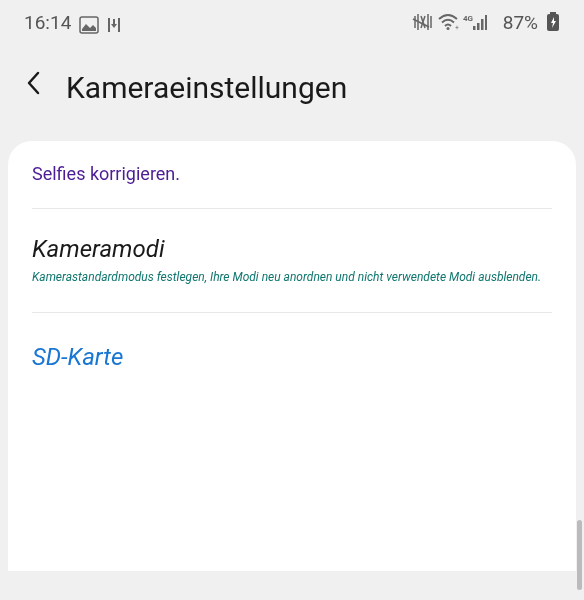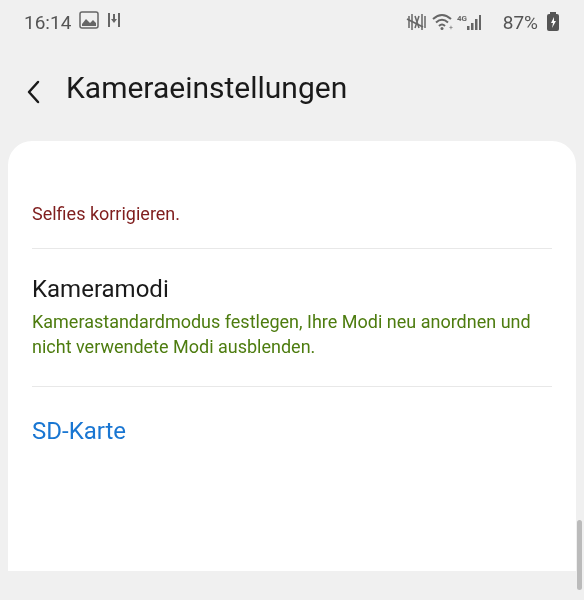--- a/index.html
+++ b/index.html
@@ -17,48 +17,48 @@
     }
     .status-bar {
       display: flex;
       justify-content: space-between;
       align-items: center;
       padding: 10px 24px 6px 24px;
       height: 40px;
     }
     .status-left {
       display: flex;
-      align-items: flex-start;
+      align-items: flex-end;
       gap: 8px;
     }
     .status-time {
       font-size: 19px;
       color: #555;
       font-weight: 400;
     }
     .status-icons-left {
       display: flex;
       gap: 6px;
       align-items: center;
     }
     .status-right {
       display: flex;
       align-items: center;
       gap: 4px;
     }
     .battery-percent {
       font-size: 19px;
       color: #555;
-      margin-left: 18px;
+      margin-left: 12px;
       margin-right: 4px;
     }
     .header {
       padding: 30px 24px 30px 20px;
       display: flex;
-      align-items: flex-end;
+      align-items: flex-start;
       gap: 20px;
     }
     .back-arrow {
       width: 26px;
       height: 26px;
       display: flex;
       align-items: center;
       justify-content: center;
     }
     .page-title {
@@ -73,40 +73,40 @@
       padding: 0 24px;
       height: calc(100% - 170px);
       overflow: hidden;
     }
     .partial-item {
       padding: 20px 0 22px 0;
       border-bottom: 1px solid #e8e8e8;
     }
     .partial-desc {
       font-size: 18px;
-      color: #7f1d1d;
+      color: #4c1d95;
       line-height: 1.4;
-      margin-top: 40px;
     }
     .setting-item {
       padding: 26px 0;
       border-bottom: 1px solid #e8e8e8;
+      font-style: italic;
     }
     .setting-item:last-child {
       border-bottom: none;
     }
     .setting-title {
       font-size: 24px;
       color: #1a1a1a;
       font-weight: 400;
       margin-bottom: 6px;
     }
     .setting-desc {
-      font-size: 18px;
-      color: #4d7c0f;
+      font-size: 12px;
+      color: #0f766e;
       line-height: 1.4;
     }
     .setting-value {
       font-size: 24px;
       color: #1976d2;
       margin-top: 4px;
     }
     .scrollbar-indicator {
       position: absolute;
       right: 2px;

